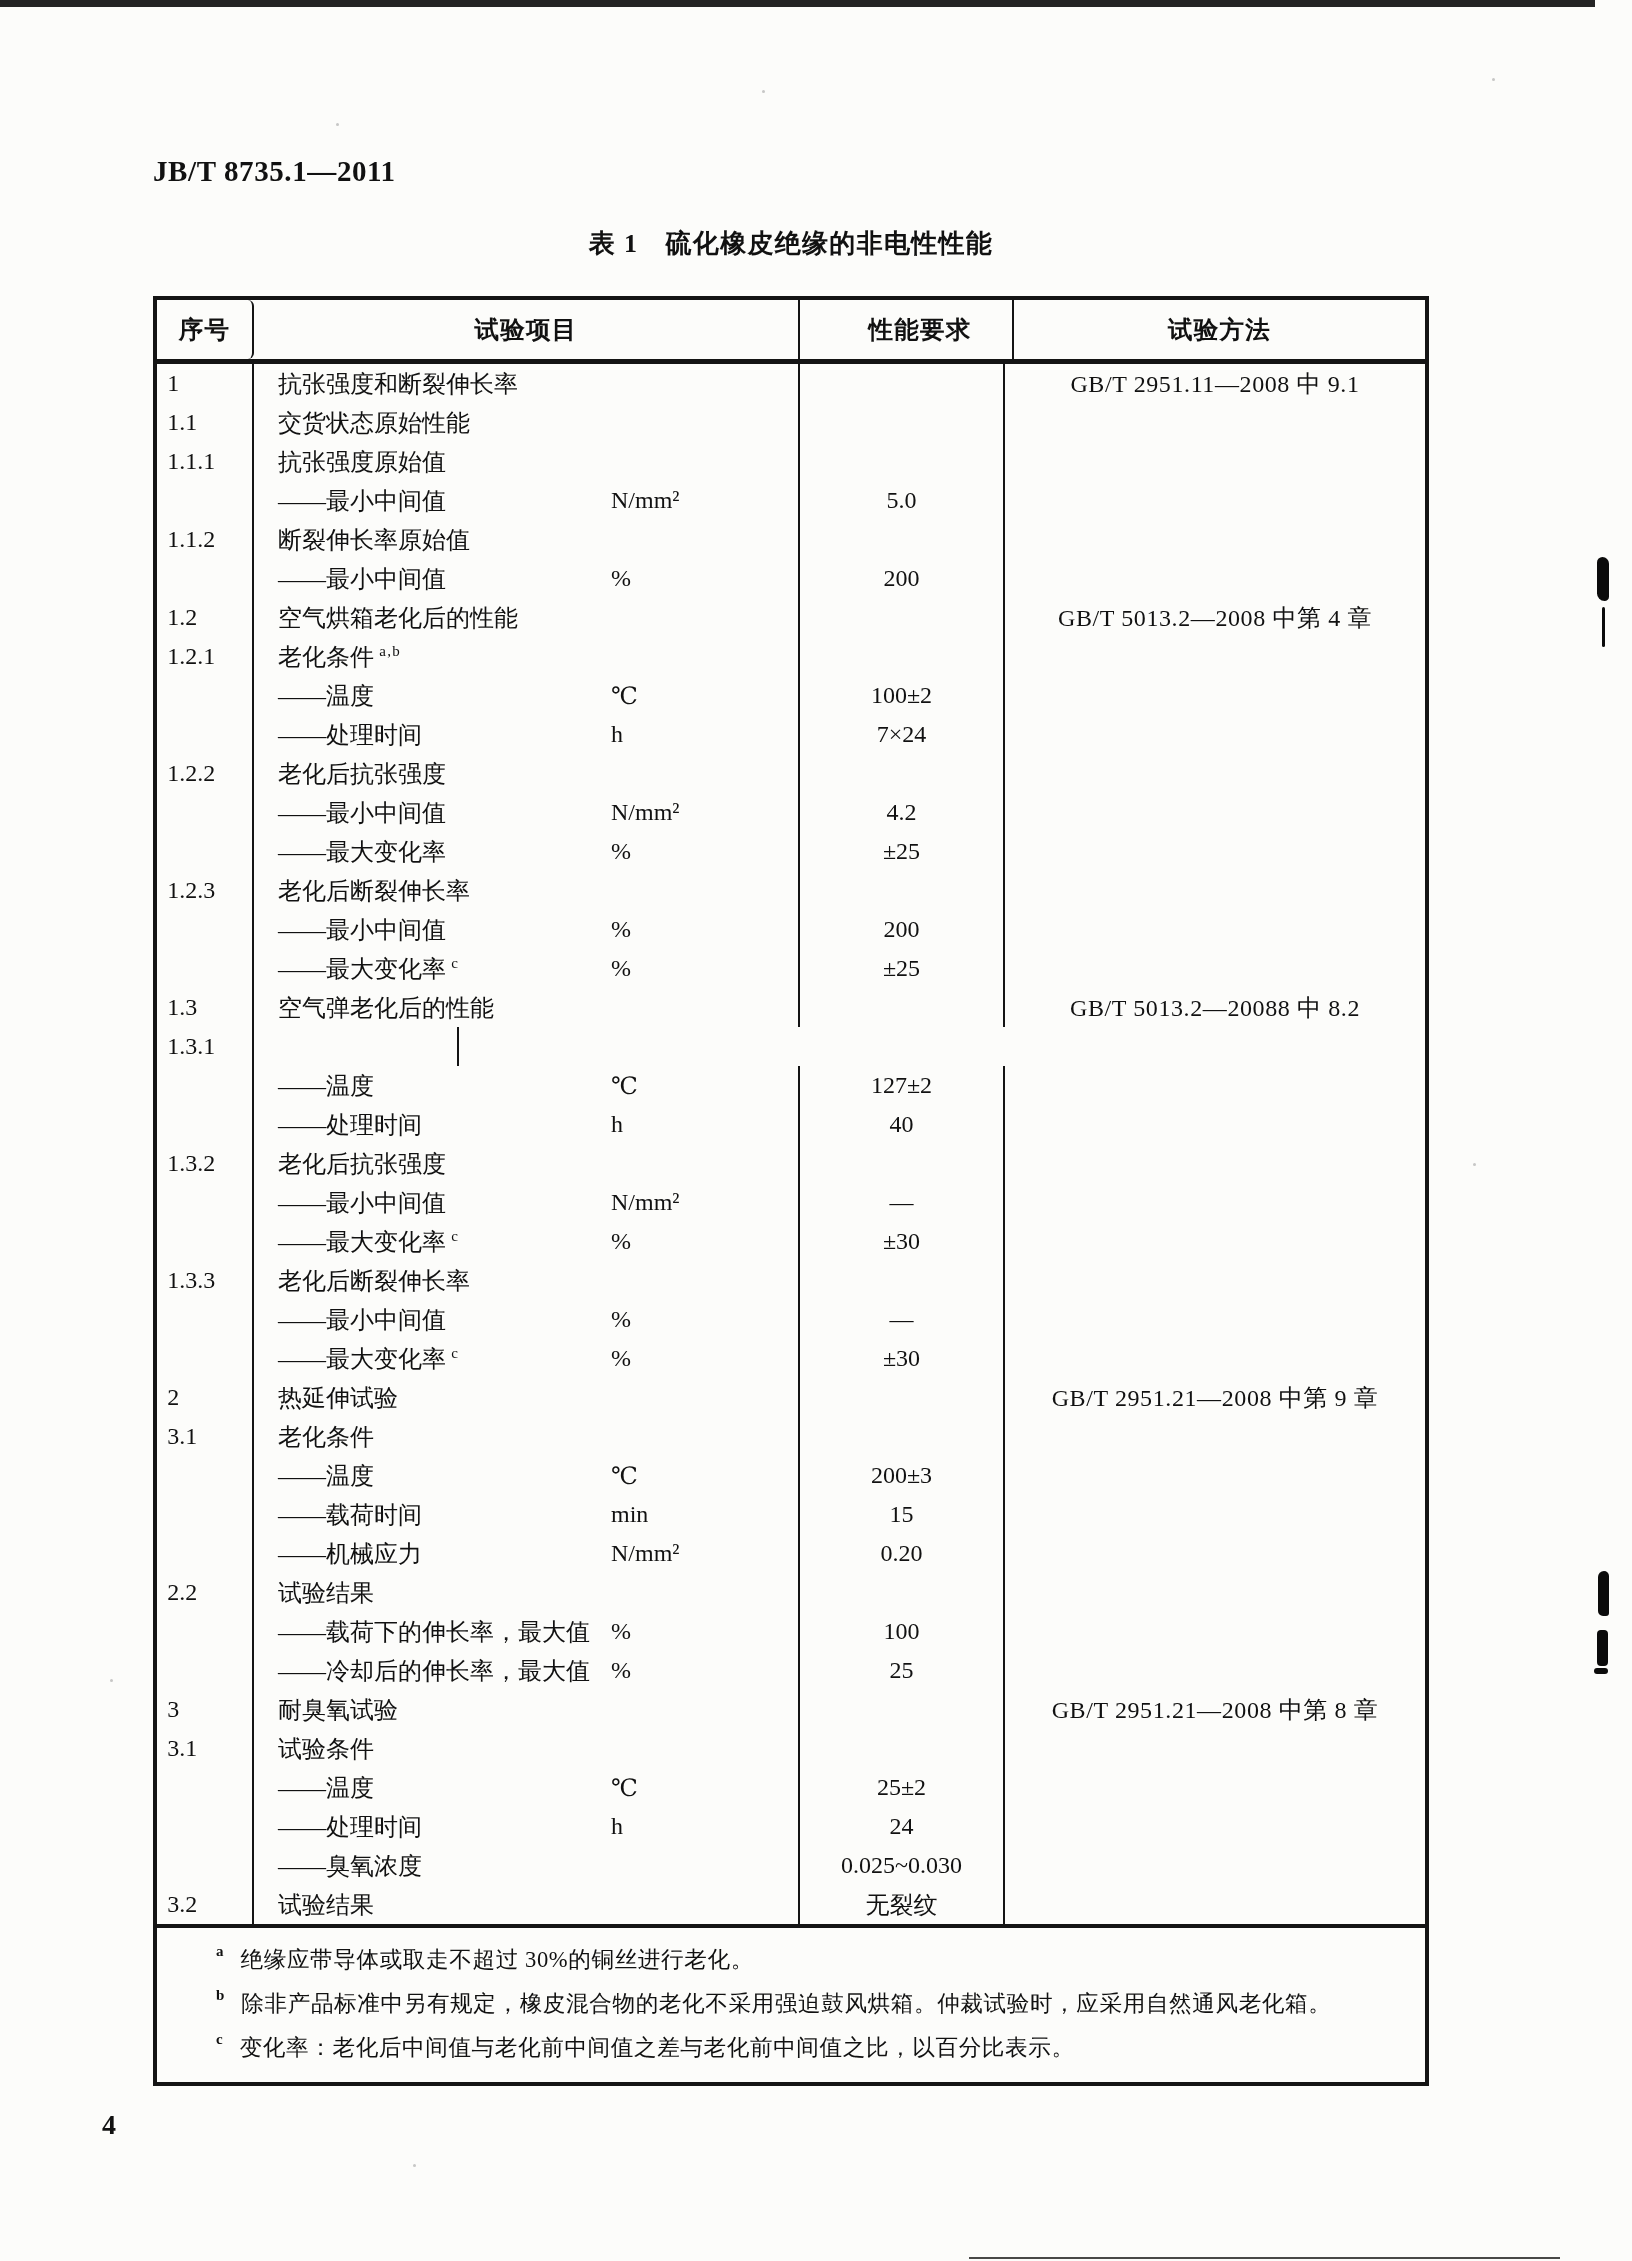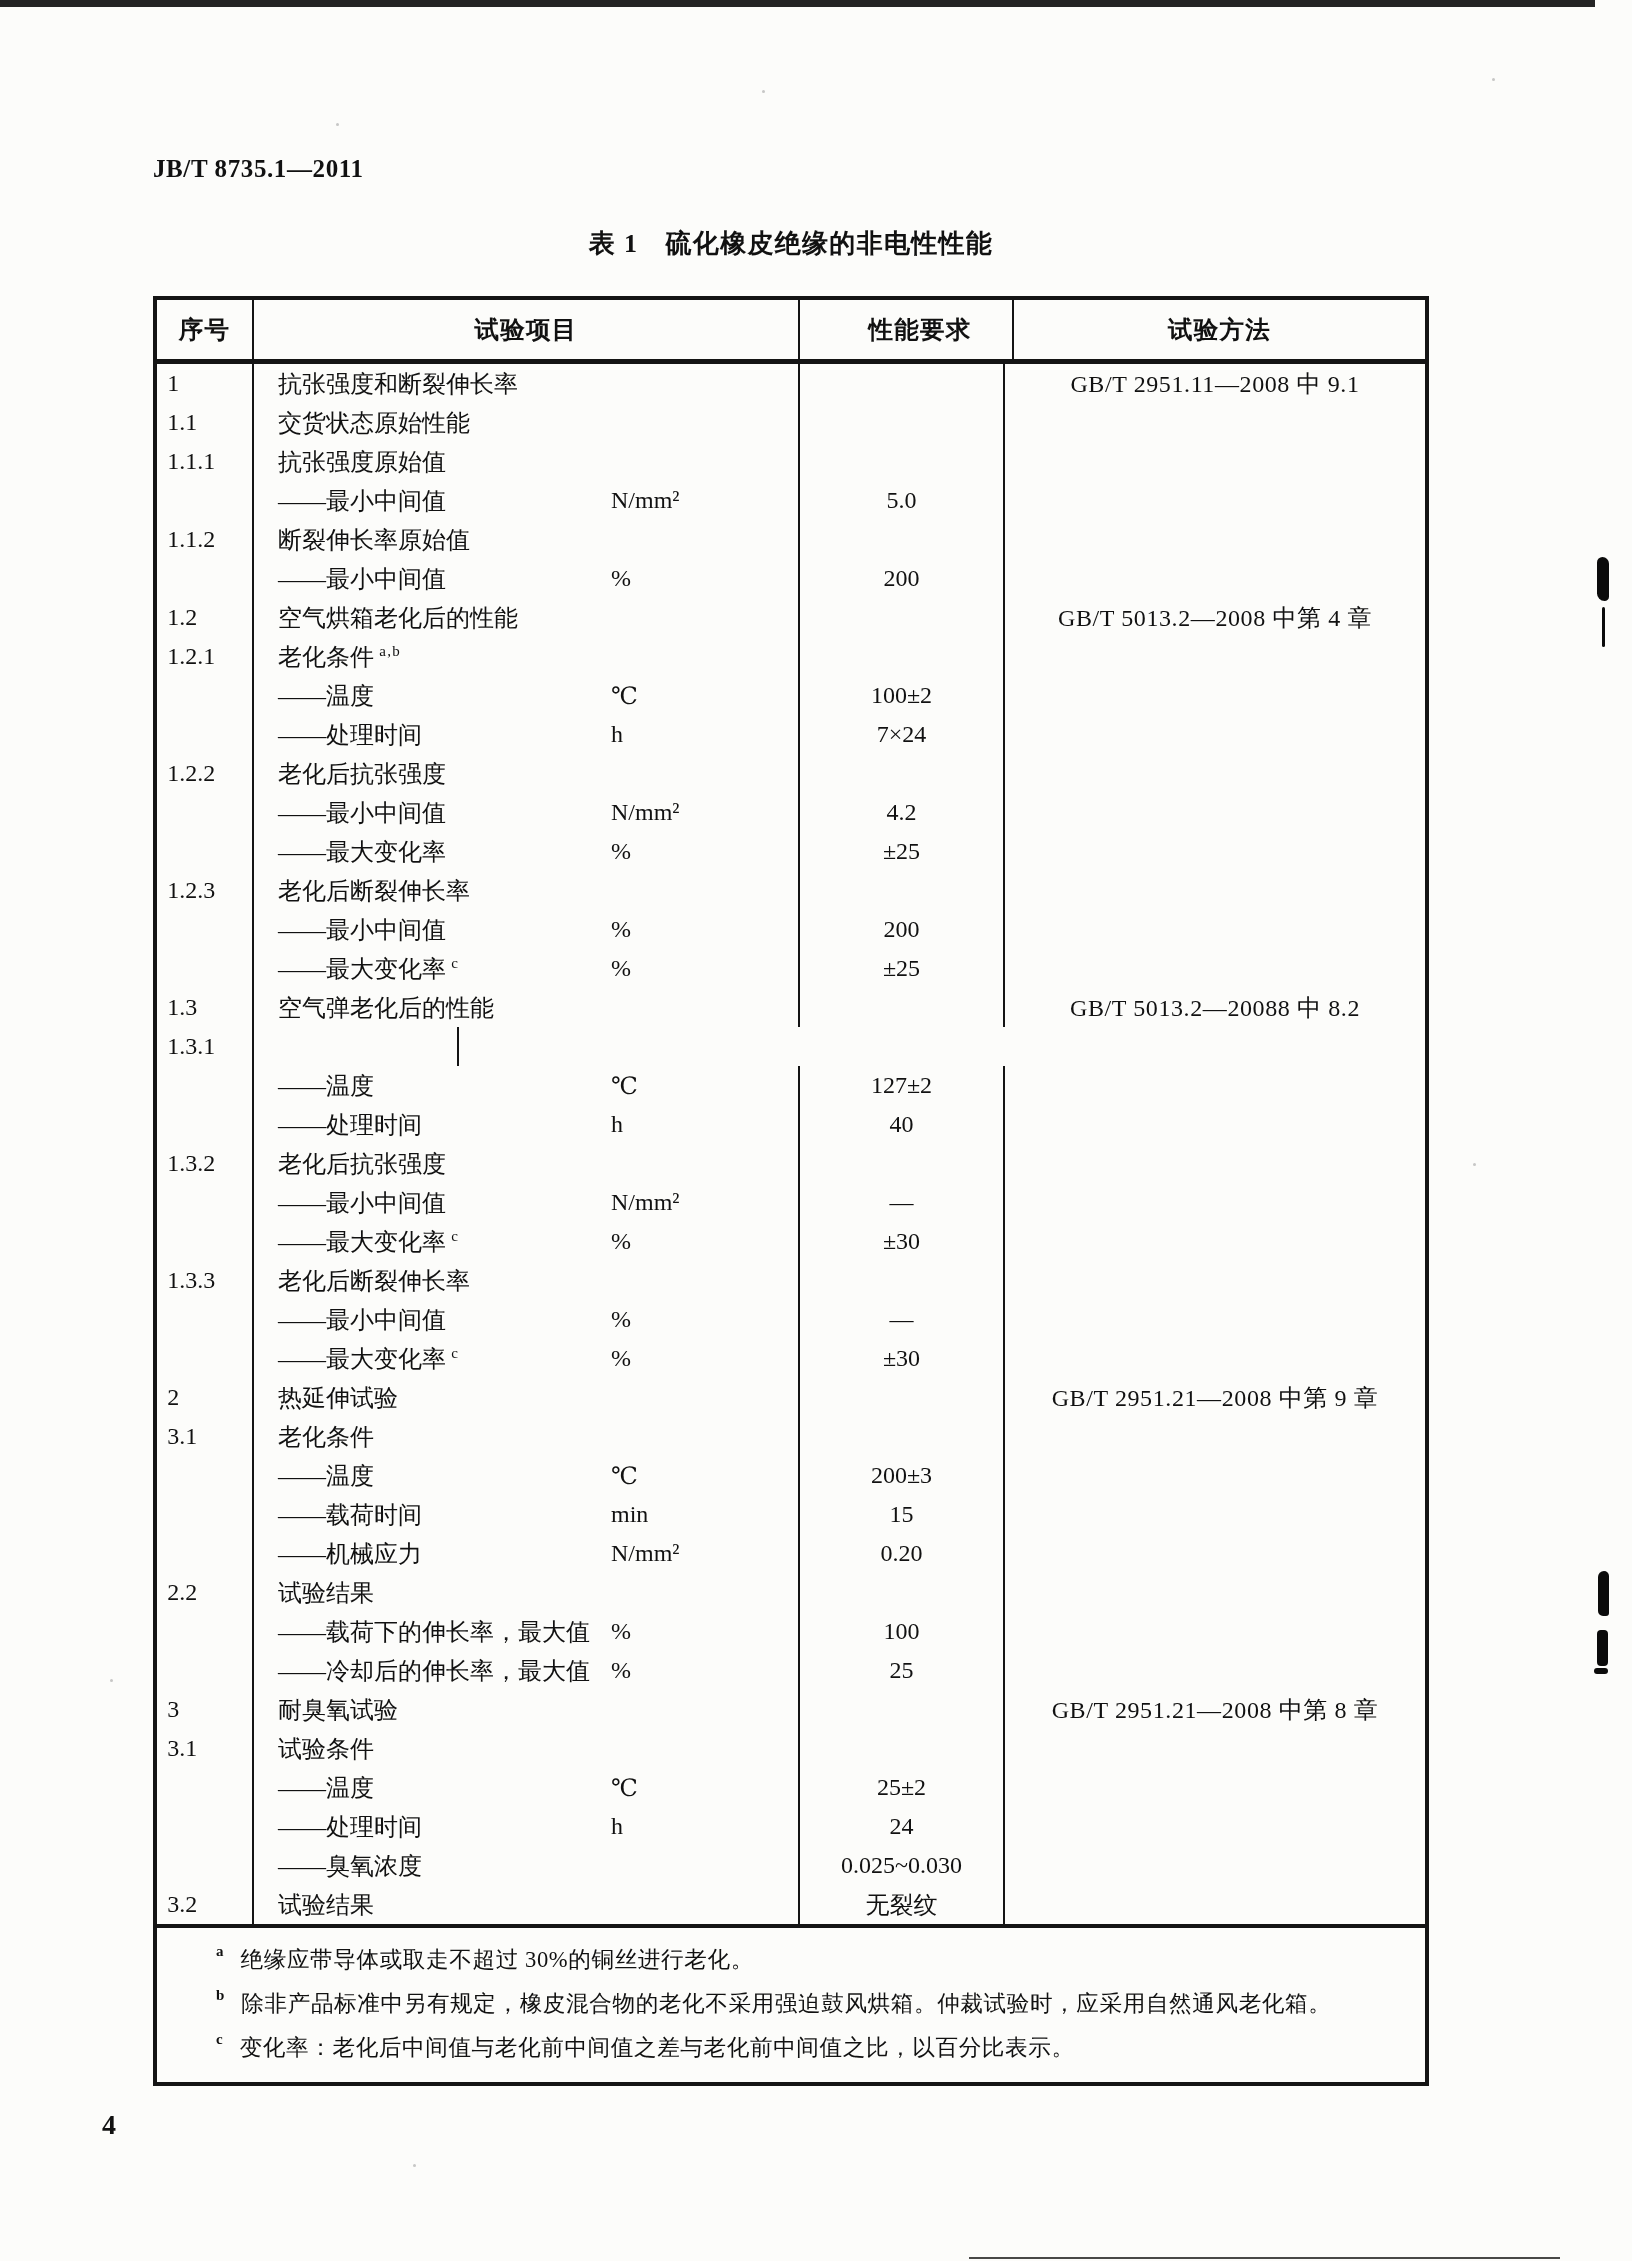--- a/index.html
+++ b/index.html
@@ -17,38 +17,38 @@
   .mark-a1{left:1597px;top:557px;width:11.6px;height:44px;border-radius:6.5px 7.8px 5.2px 9px;}
   .mark-a2{left:1602px;top:607px;width:3.2px;height:40px;}
   .mark-b1{left:1598px;top:1571px;width:11px;height:45px;border-radius:7.8px 6.5px 3.9px 6.5px;}
   .mark-b2{left:1597px;top:1630px;width:11px;height:36px;}
   .mark-b3{left:1594px;top:1668px;width:14px;height:5.8px;}
   .scan-line-bottom{position:absolute;left:969px;top:2257px;width:591px;height:1.9px;background:#1a1a1a;opacity:.8;}
   .speck{position:absolute;width:3.2px;height:3.2px;border-radius:50%;background:#9a9a9a;opacity:.55;}
 
   .doc-number{
     position:absolute;left:153px;top:155px;
-    font-size:25px;font-weight:700;letter-spacing:0.6px;
+    font-size:29px;font-weight:700;letter-spacing:0.6px;
   }
   .table-title{
     position:absolute;left:153px;top:226px;width:1276px;
     text-align:center;font-size:26px;font-weight:700;letter-spacing:1.3px;
   }
   .std-table{
     position:absolute;left:153px;top:296px;width:1276px;
     border:4.5px solid #141414;
     box-sizing:border-box;
     background:transparent;
   }
   .thead{display:flex;height:59px;border-bottom:5.2px solid #141414;font-weight:700;}
   .thead .hc{
     display:flex;align-items:center;justify-content:center;
     font-size:24.5px;letter-spacing:1.3px;box-sizing:border-box;
   }
-  .hc.h-no{width:97px;border-right:2.6px solid #141414;}
+  .hc.h-no{width:97px;border-right:2.6px solid #141414;border-radius:6px;}
   .hc.h-item{width:546px;border-right:2.6px solid #141414;}
   .hc.h-req{width:186px;border-right:2.6px solid #141414;margin-left:28px;}
   .hc.h-method{flex:1;}
 
   .tbody{display:block;}
   .trow{display:flex;height:39px;font-size:24px;}
   .trow .c{box-sizing:border-box;display:flex;align-items:center;}
   .c.no{width:97px;padding-left:10.3px;border-right:2.6px solid #141414;}
   .c.item{width:546px;padding-left:24px;border-right:2.6px solid #141414;white-space:nowrap;}
   .item-main{display:inline-block;min-width:333px;white-space:nowrap;}

